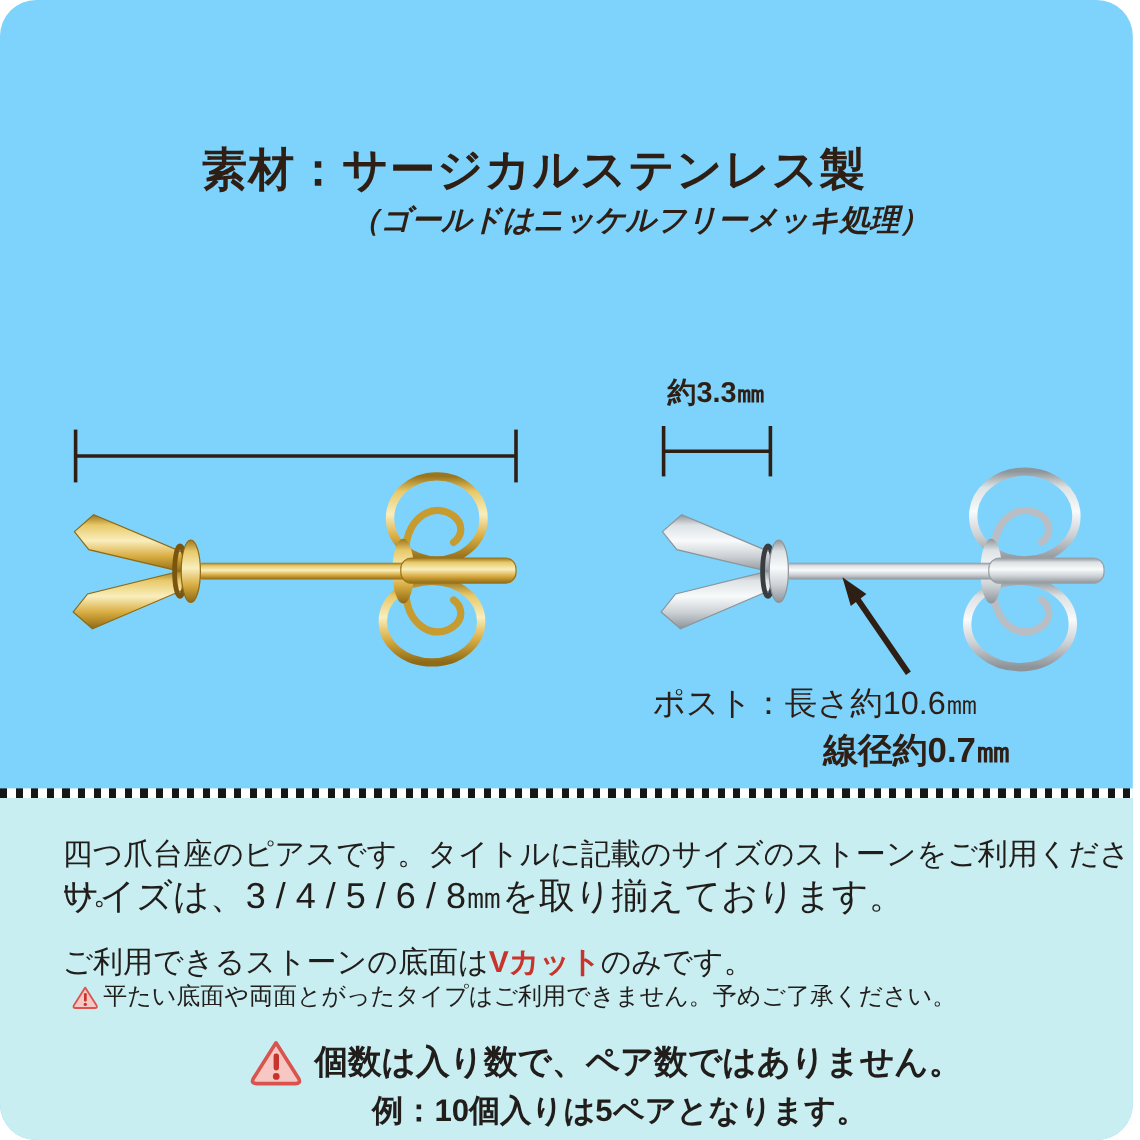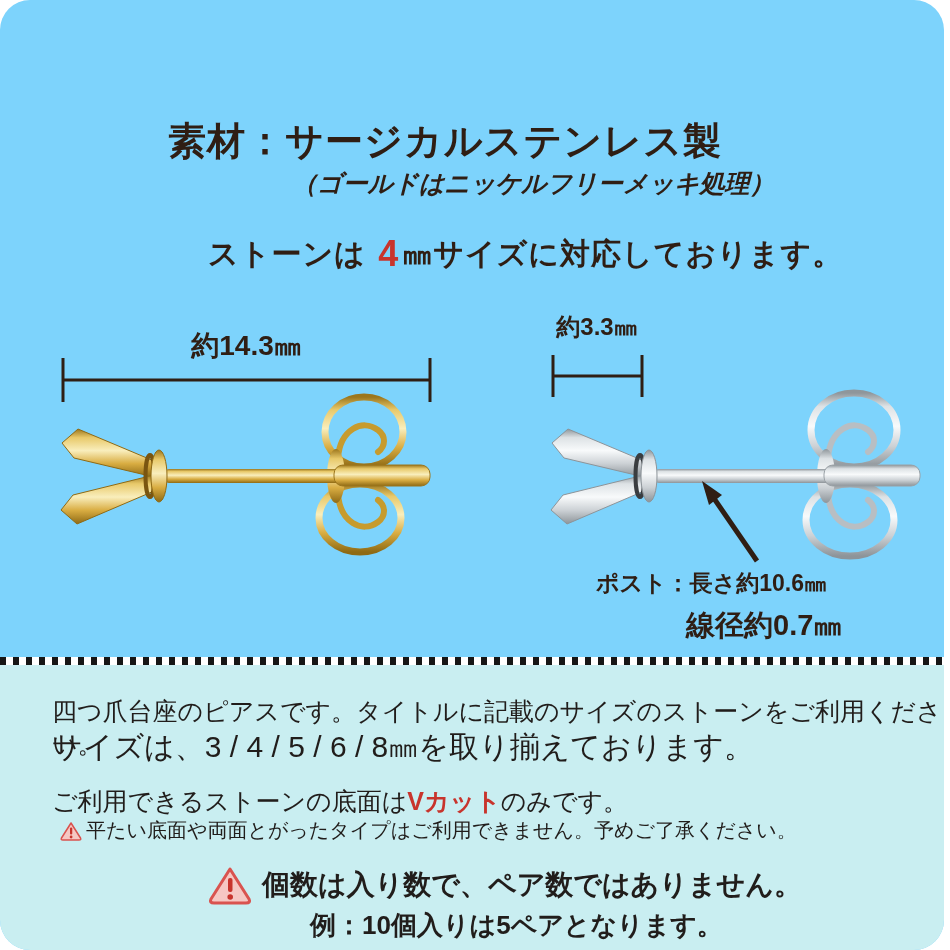--- a/index.html
+++ b/index.html
@@ -9,21 +9,21 @@
     color:#2f1e14;
     border-radius:30px;
   }
   .abs{position:absolute;}
   .title{left:168px;top:116px;font-size:38px;font-weight:bold;letter-spacing:1px;}
   .subtitle{left:292px;top:167px;font-size:25px;font-weight:bold;font-style:italic;}
   .stone-line{left:208px;top:233px;font-size:30px;font-weight:bold;letter-spacing:1px;}
   .stone-size{color:#c8342c;font-size:36px;padding:0 3px;vertical-align:-2px;}
   .dim-label-total{left:63px;top:327px;width:367px;text-align:center;font-size:28px;font-weight:bold;}
   .dim-label-head{left:517px;top:311px;width:160px;text-align:center;font-size:24px;font-weight:bold;}
-  .post-label-1{left:596px;top:568px;font-size:23px;font-weight:bold;}
+  .post-label-1{left:544px;top:568px;font-size:27px;font-weight:normal;}
   .post-label-2{left:686px;top:606px;font-size:29px;font-weight:bold;}
   .dotted{left:0;top:657px;width:950px;height:8px;
     background:repeating-linear-gradient(to right,#161616 0 6px,#ffffff 6px 13px);}
   .info{left:0;top:665px;width:950px;height:285px;background:#c9eef1;color:#211d1b;}
   .info .line1{left:52px;top:30px;font-size:25px;}
   .info .line2{left:52px;top:62px;font-size:30px;}
   .info .line3{left:52px;top:120px;font-size:25px;}
   .vcut{color:#c8342c;font-weight:bold;}
   .info .line4{left:60px;top:152px;font-size:20px;display:flex;align-items:center;gap:4px;}
   .info .warn1{left:208px;top:200px;font-size:28px;font-weight:bold;display:flex;align-items:center;gap:10px;}
@@ -31,23 +31,21 @@
   svg{display:block;}
   .diagram-svg{left:0;top:290px;}
 </style>
 </head>
 <body>
 
 <div class="canvas">
 
   <div class="abs title">素材：サージカルステンレス製</div>
   <div class="abs subtitle">（ゴールドはニッケルフリーメッキ処理）</div>
-  <div class="abs stone-line"><span>ストーンは </span><span class="stone-size">4</span><span>㎜サイズに対応しております。</span></div>
 
-  <div class="abs dim-label-total">約14.3㎜</div>
   <div class="abs dim-label-head">約3.3㎜</div>
 
   <svg class="abs diagram-svg" width="950" height="370" viewBox="0 290 950 370">
     <defs>
       <linearGradient id="goldV" x1="0" y1="0" x2="0" y2="1">
         <stop offset="0" stop-color="#9c761c"></stop>
         <stop offset="0.18" stop-color="#e8c96a"></stop>
         <stop offset="0.45" stop-color="#f9eebc"></stop>
         <stop offset="0.72" stop-color="#d9ad42"></stop>
         <stop offset="1" stop-color="#8f6a14"></stop>

